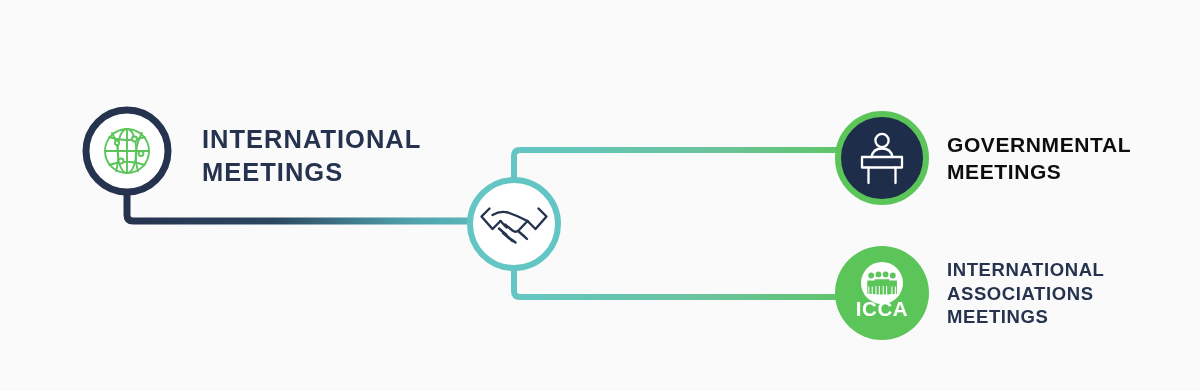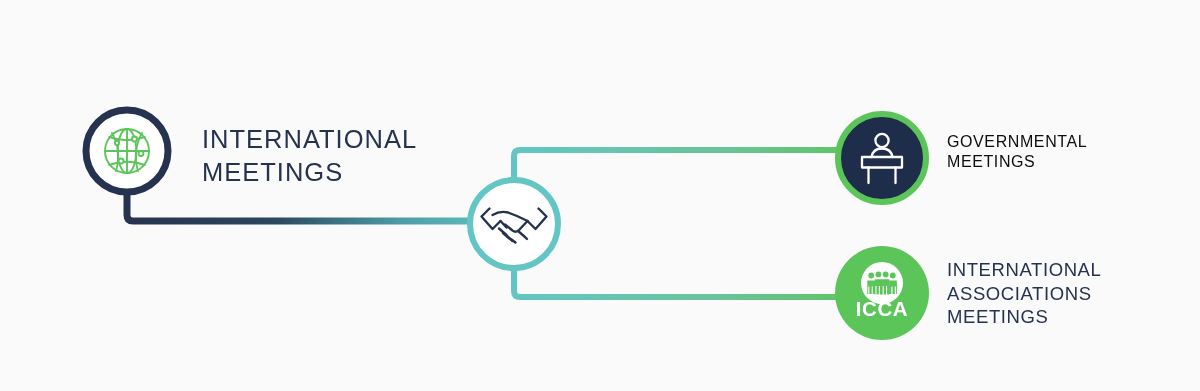--- a/index.html
+++ b/index.html
@@ -20,37 +20,37 @@
   }
   .layer-svg {
     position: absolute;
     left: 0;
     top: 0;
     width: 1200px;
     height: 391px;
   }
   .label {
     position: absolute;
-    font-weight: 400;
+    font-weight: 700;
     letter-spacing: 0.5px;
     line-height: 1.28;
     text-transform: uppercase;
     white-space: pre-line;
   }
   #label-international-meetings {
     left: 202px;
     top: 123px;
     font-size: 25.5px;
     color: #26334f;
     letter-spacing: 1.0px;
   }
   #label-governmental-meetings {
     left: 947px;
     top: 132px;
-    font-size: 16px;
+    font-size: 21px;
     color: #0d0d0d;
     letter-spacing: 0.6px;
   }
   #label-international-associations-meetings {
     left: 947px;
     top: 258px;
     font-size: 18.5px;
     color: #26334f;
     letter-spacing: 0.6px;
   }

